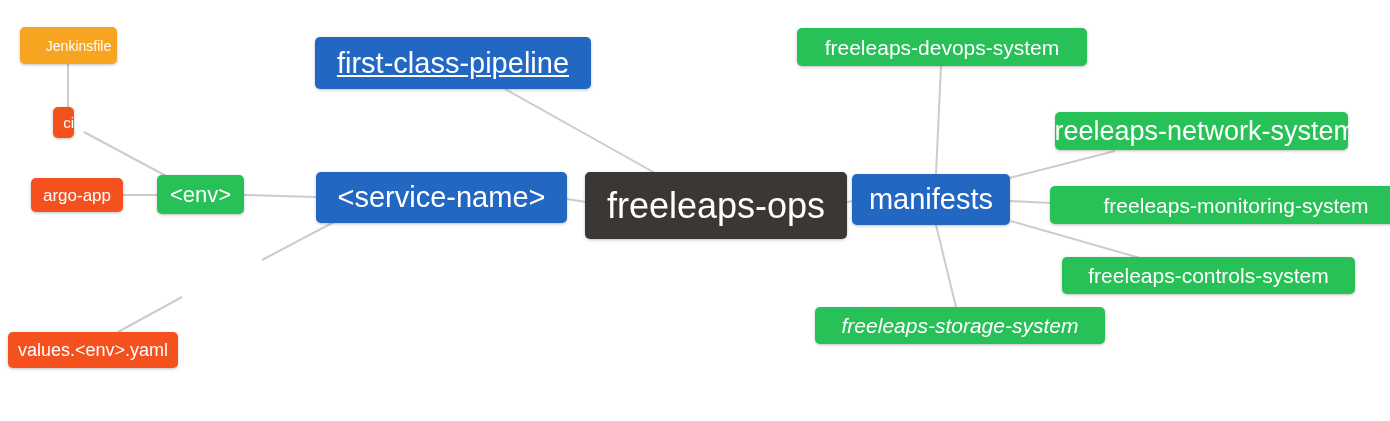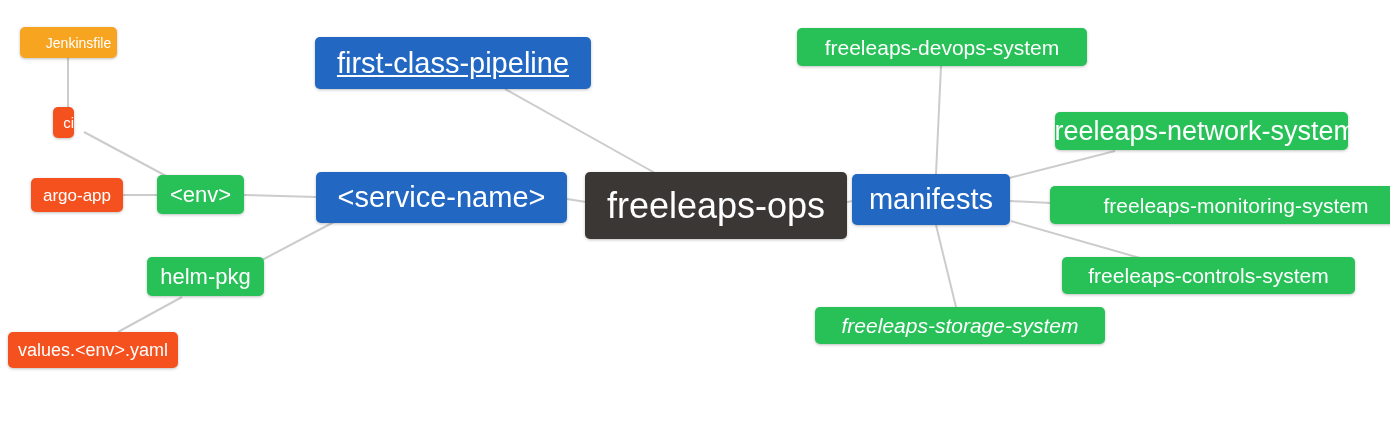--- a/index.html
+++ b/index.html
@@ -52,34 +52,31 @@
     <line class="edge" x1="505" y1="89" x2="655" y2="173" stroke="#cccccc"></line>
     <line class="edge" x1="567" y1="199" x2="586" y2="202" stroke="#cccccc"></line>
     <line class="edge" x1="847" y1="202" x2="853" y2="201" stroke="#cccccc"></line>
     <line class="edge" x1="936" y1="174" x2="941" y2="66" stroke="#cccccc"></line>
     <line class="edge" x1="1009" y1="178" x2="1115" y2="151" stroke="#cccccc"></line>
     <line class="edge" x1="1010" y1="201" x2="1051" y2="203" stroke="#cccccc"></line>
     <line class="edge" x1="1011" y1="221" x2="1140" y2="258" stroke="#cccccc"></line>
     <line class="edge" x1="936" y1="225" x2="956" y2="307" stroke="#cccccc"></line>
   </svg>
 
-  <div class="node" style="left: 20px; top: 27px; width: 97px; height: 31px; font-size: 14px; background-color: rgb(247, 164, 33); color: rgb(255, 255, 255); padding-left: 20px;">
+  <div class="node" style="left: 20px; top: 27px; width: 97px; height: 37px; font-size: 14px; background-color: rgb(247, 164, 33); color: rgb(255, 255, 255); padding-left: 20px;">
       <span>Jenkinsfile</span>
     </div>
   <div class="node" style="left: 53px; top: 107px; width: 21px; height: 31px; font-size: 15px; background-color: rgb(244, 81, 30); color: rgb(255, 255, 255); justify-content: flex-end;">
       <span>ci</span>
     </div>
   <div class="node" style="left: 31px; top: 178px; width: 92px; height: 34px; font-size: 17px; background-color: rgb(244, 81, 30); color: rgb(255, 255, 255);">
       <span>argo-app</span>
     </div>
   <div class="node" style="left: 157px; top: 175px; width: 87px; height: 39px; font-size: 22px; background-color: rgb(40, 193, 88); color: rgb(255, 255, 255);">
       <span>&lt;env&gt;</span>
-    </div>
-  <div class="node" style="left: 147px; top: 257px; width: 117px; height: 39px; font-size: 22px; background-color: rgb(40, 193, 88); color: rgb(255, 255, 255);">
-      <span>helm-pkg</span>
     </div>
   <div class="node" style="left: 8px; top: 332px; width: 170px; height: 36px; font-size: 18px; background-color: rgb(244, 81, 30); color: rgb(255, 255, 255);">
       <span>values.&lt;env&gt;.yaml</span>
     </div>
   <div class="node" style="left: 315px; top: 37px; width: 276px; height: 52px; font-size: 29px; background-color: rgb(34, 104, 195); color: rgb(255, 255, 255); text-decoration: underline;">
       <span>first-class-pipeline</span>
     </div>
   <div class="node" style="left: 316px; top: 172px; width: 251px; height: 51px; font-size: 29px; background-color: rgb(34, 104, 195); color: rgb(255, 255, 255);">
       <span>&lt;service-name&gt;</span>
     </div>

